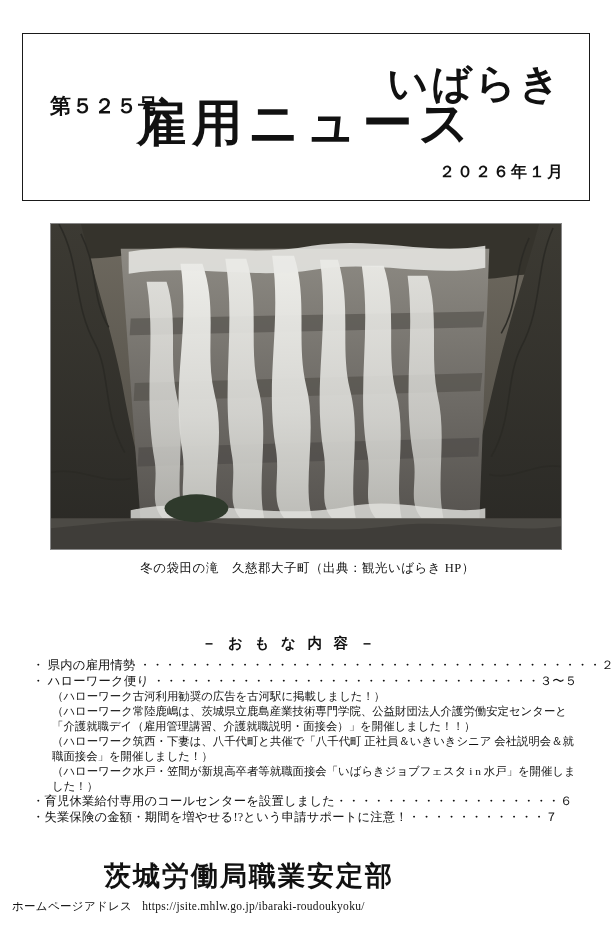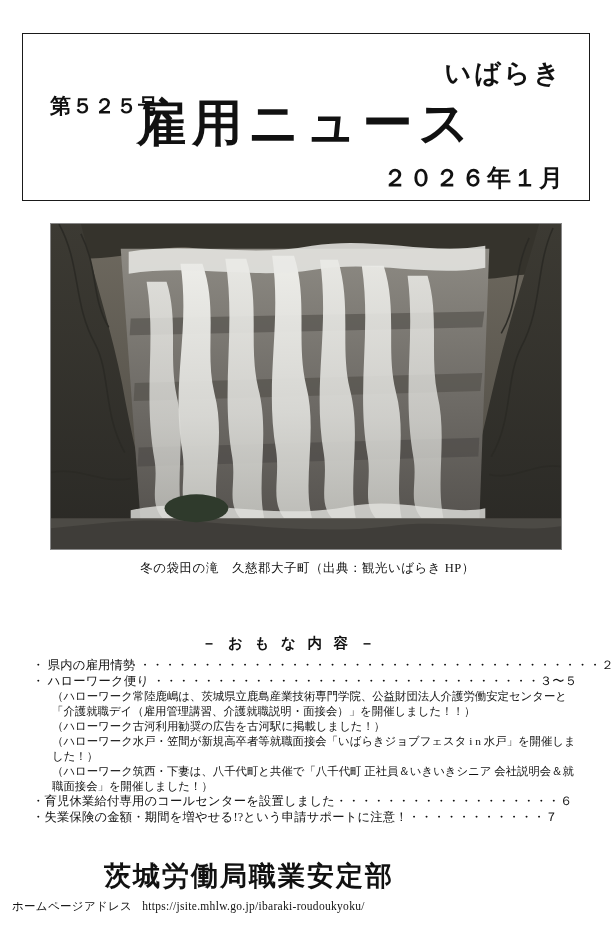--- a/index.html
+++ b/index.html
@@ -44,41 +44,41 @@
     top: 58px;
     font-size: 21px;
     letter-spacing: 1px;
     font-weight: 700;
     white-space: nowrap;
   }
   .pub-name {
     position: absolute;
     right: 26px;
     top: 22px;
-    font-size: 26px;
+    font-size: 40px;
     font-weight: 700;
     letter-spacing: 3px;
     white-space: nowrap;
     margin-left: 21px;
   }
   .main-title {
     position: absolute;
     left: 50%;
     transform: translateX(-50%);
     top: 56px;
     font-size: 50px;
     font-weight: 700;
     letter-spacing: 6px;
     white-space: nowrap;
   }
   .issue-date {
     position: absolute;
     right: 24px;
     top: 128px;
-    font-size: 24px;
+    font-size: 16px;
     font-weight: 700;
     letter-spacing: 2px;
     white-space: nowrap;
   }
 
   
   .photo-wrap {
     position: absolute;
     left: 50px;
     top: 223px;
@@ -249,24 +249,24 @@
   </div>
 
   <div class="photo-caption">冬の袋田の滝　久慈郡大子町（出典：観光いばらき HP）</div>
 
 
   <div class="contents-head">－ お も な 内 容 －</div>
 
   <div class="toc">
     <div class="toc-row">・ 県内の雇用情勢 ・・・・・・・・・・・・・・・・・・・・・・・・・・・・・・・・・・・・・２</div>
     <div class="toc-row">・ ハローワーク便り ・・・・・・・・・・・・・・・・・・・・・・・・・・・・・・・３〜５</div>
+    <div class="toc-sub">（ハローワーク古河利用勧奨の広告を古河駅に掲載しました！）</div>
     <div class="toc-sub">（ハローワーク常陸鹿嶋は、茨城県立鹿島産業技術専門学院、公益財団法人介護労働安定センターと「介護就職デイ（雇用管理講習、介護就職説明・面接会）」を開催しました！！）</div>
-    <div class="toc-sub">（ハローワーク古河利用勧奨の広告を古河駅に掲載しました！）</div>
+    <div class="toc-sub">（ハローワーク筑西・下妻は、八千代町と共催で「八千代町 正社員＆いきいきシニア 会社説明会＆就職面接会」を開催しました！）</div>
     <div class="toc-sub">（ハローワーク水戸・笠間が新規高卒者等就職面接会「いばらきジョブフェスタ i n 水戸」を開催しました！）</div>
-    <div class="toc-sub">（ハローワーク筑西・下妻は、八千代町と共催で「八千代町 正社員＆いきいきシニア 会社説明会＆就職面接会」を開催しました！）</div>
     <div class="toc-row">・育児休業給付専用のコールセンターを設置しました・・・・・・・・・・・・・・・・・・６</div>
     <div class="toc-row">・失業保険の金額・期間を増やせる!?という申請サポートに注意！・・・・・・・・・・・７</div>
   </div>
 
   <div class="org-name">茨城労働局職業安定部</div>
 
   <div class="url-line">
     <span class="url-label">ホームページアドレス</span><span>https://jsite.mhlw.go.jp/ibaraki-roudoukyoku/</span>
   </div>
 

